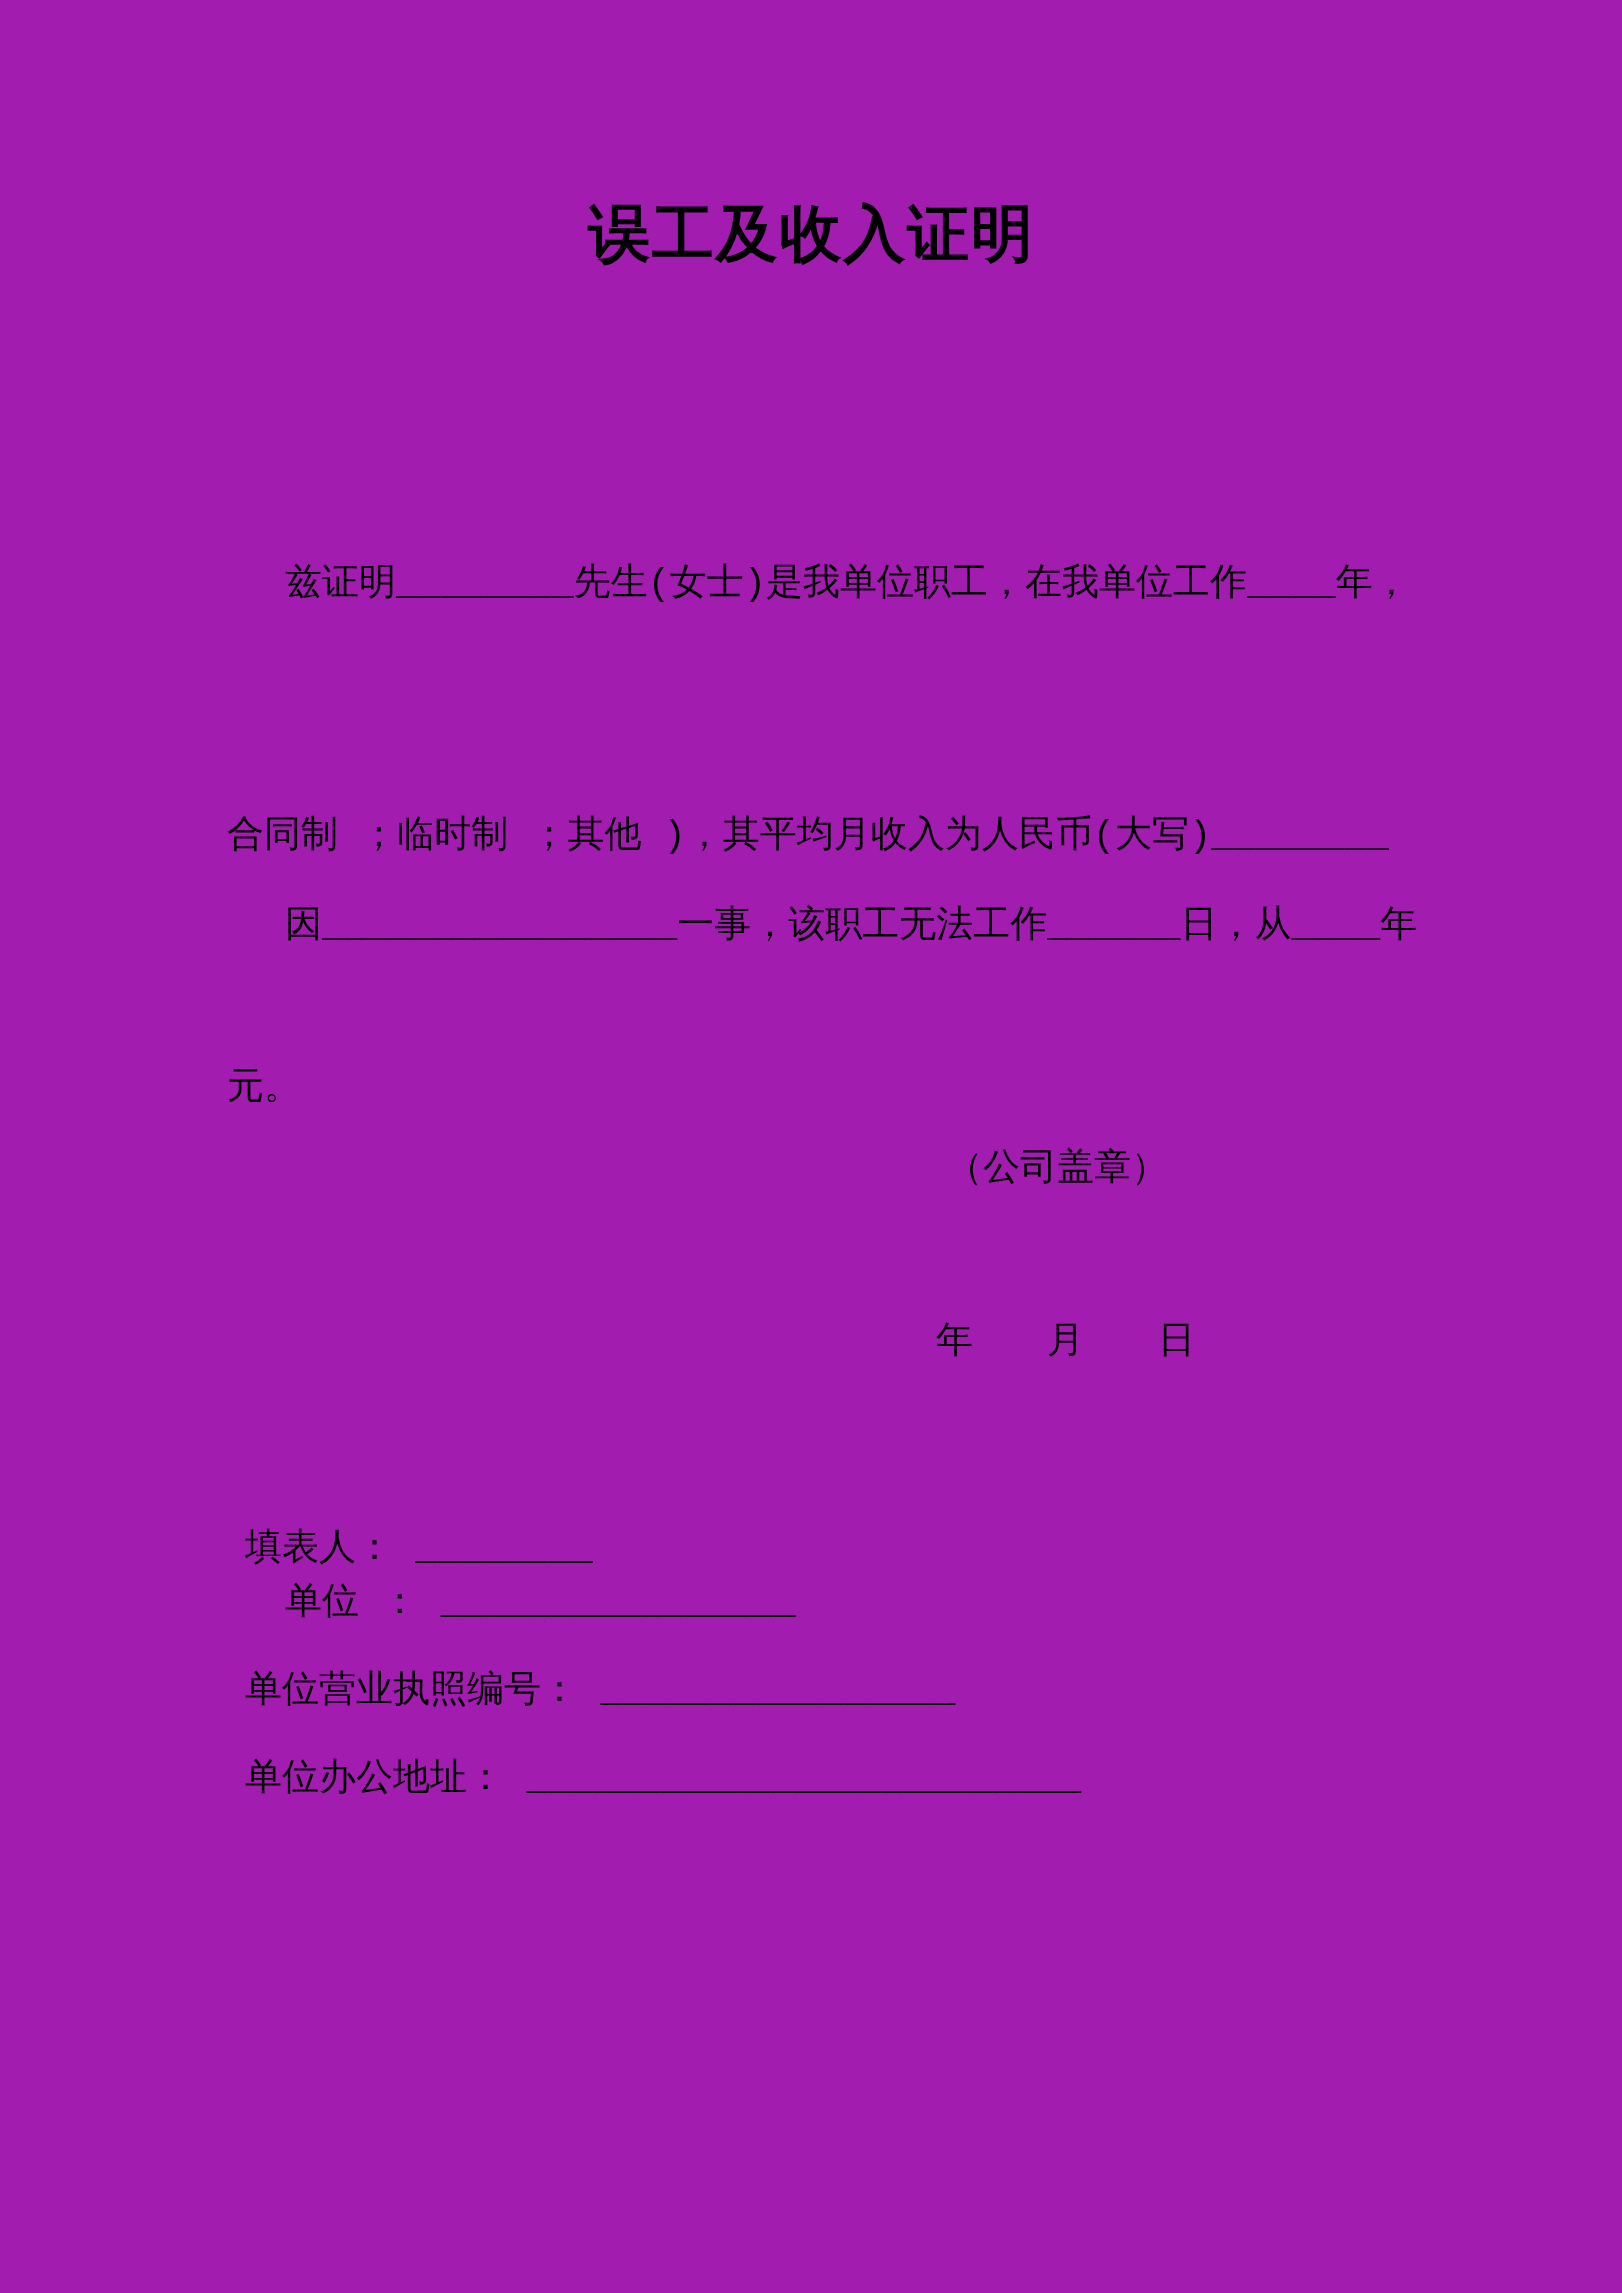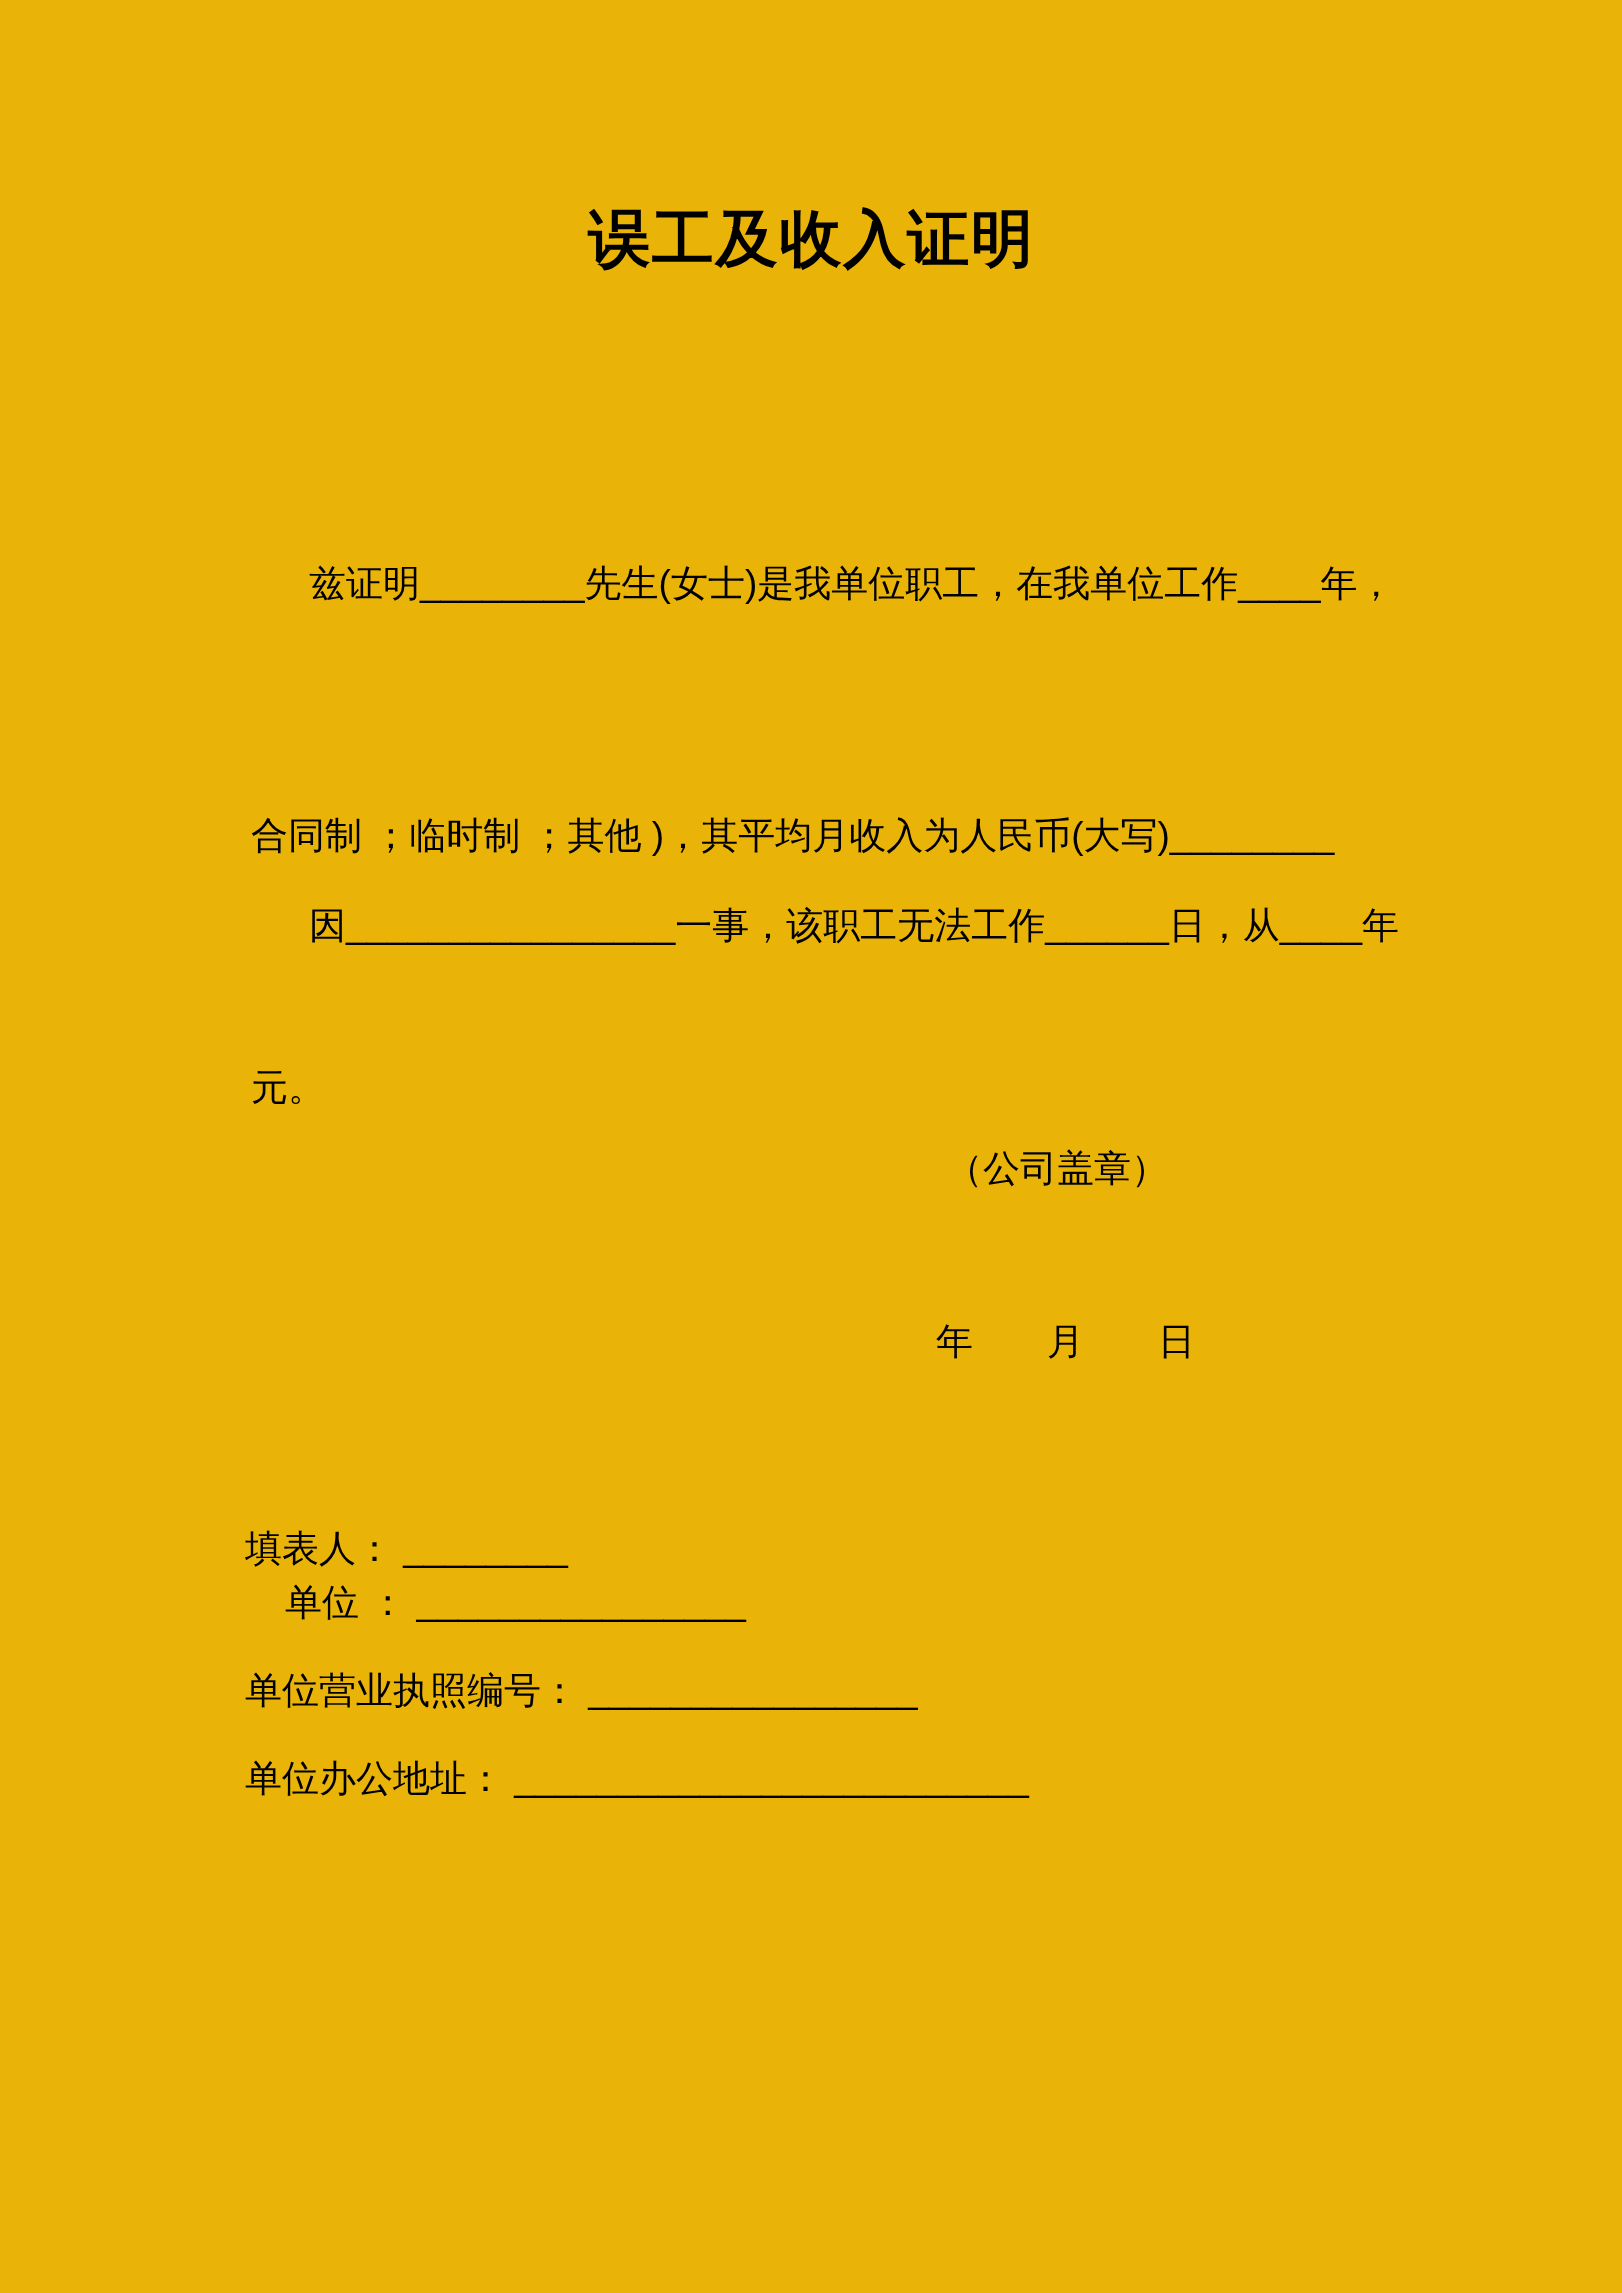--- a/index.html
+++ b/index.html
@@ -4,40 +4,40 @@
 <style>
   html, body {
     margin: 0;
     padding: 0;
     background: #ffffff;
   }
   .page {
     position: relative;
     width: 1623px;
     height: 2294px;
-    background: #eab308;
+    background: #a21caf;
     color: #000000;
-    font-family: Liberation Sans, sans-serif;
+    font-family: Liberation Mono, monospace;
     overflow: hidden;
   }
   .doc-title {
     position: absolute;
     top: 205px;
     left: 0;
     width: 100%;
     margin: 0;
     text-align: center;
     font-size: 62px;
     font-weight: bold;
     line-height: 1.1;
     letter-spacing: 1.8px;
   }
   .para {
     position: absolute;
-    left: 251px;
+    left: 227px;
     width: 1164px;
     font-size: 37px;
     line-height: 84px;
     white-space: pre;
   }
   .para .line { display: block; }
   .para .line.indent    { padding-left: 58px; }
   .para .line.indent-sm { padding-left: 36px; }
   .p1 { top: 374px; }
   .p2 { top: 716px; }

